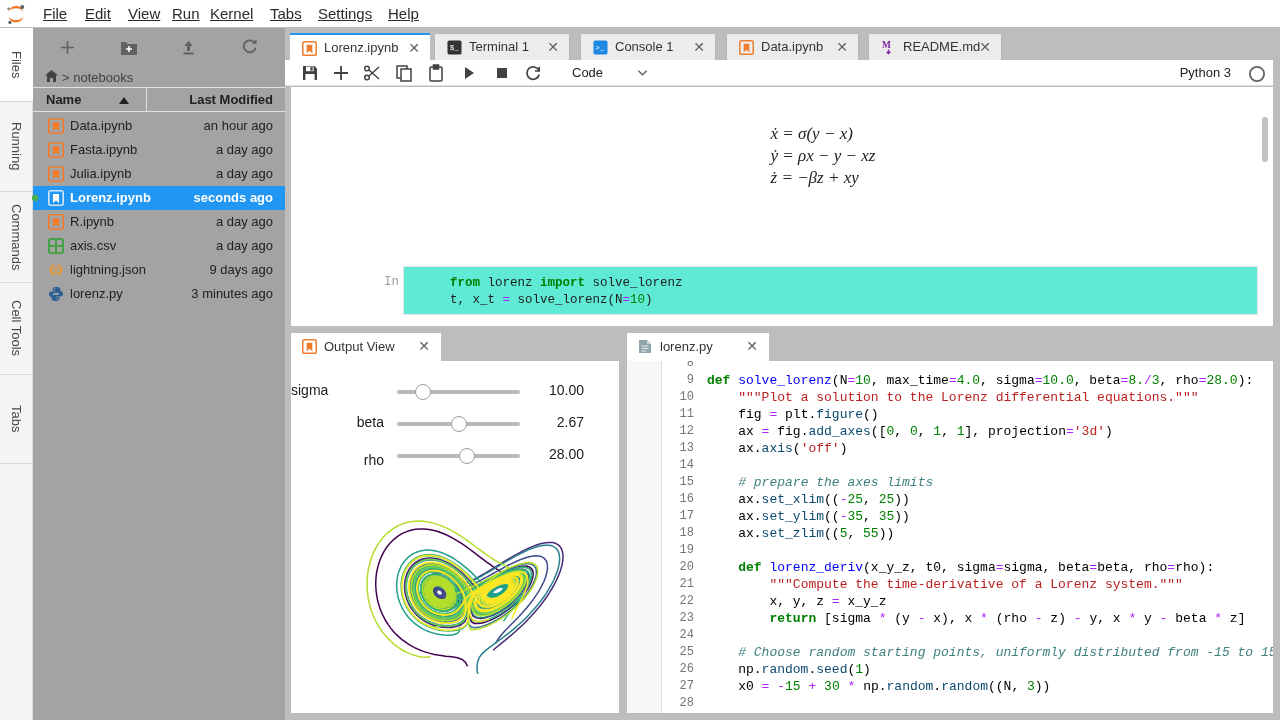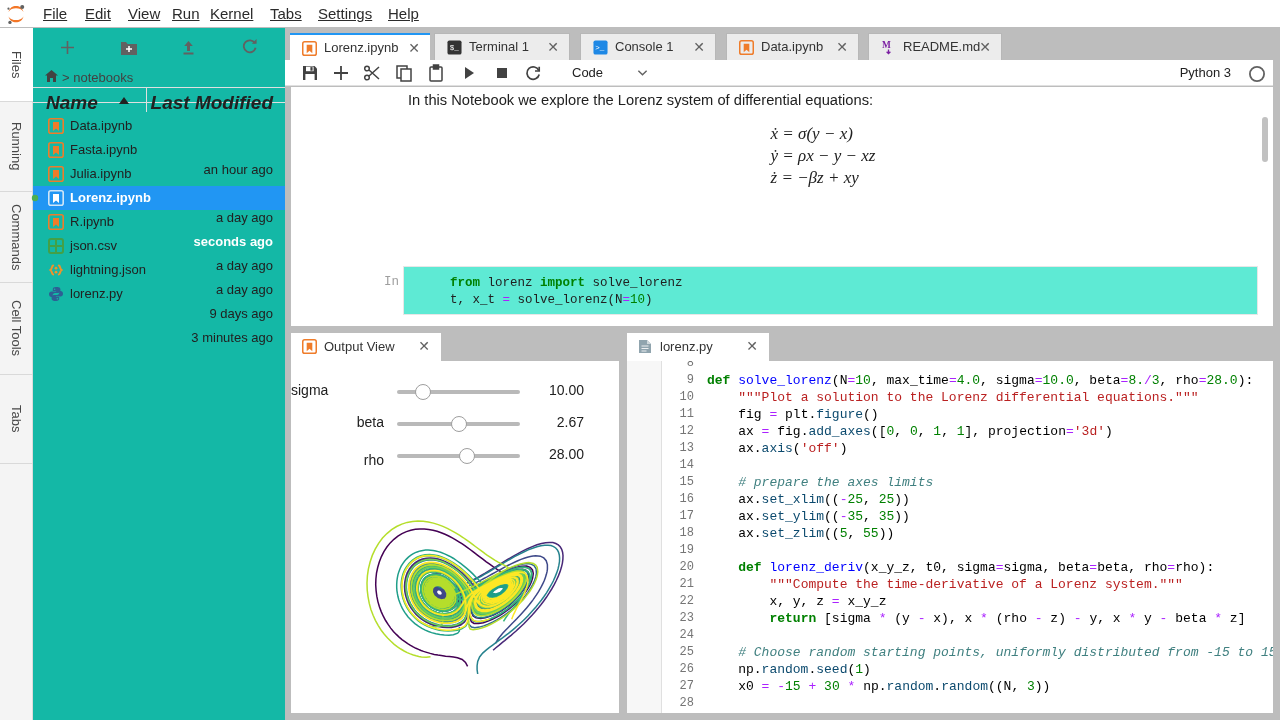--- a/index.html
+++ b/index.html
@@ -13,29 +13,29 @@
   font-size:15px; color:#2b2b2b;text-decoration:underline; }
 
 #sidebar { position:absolute; left:0; top:28px; width:33px; height:692px;
   background:#f4f4f4; border-right:1px solid #dcdcdc; }
 .sidetab { position:absolute; left:0; width:33px; border-bottom:1px solid #d9d9d9;
   display:flex; align-items:center; justify-content:center; }
 .sidetab span { writing-mode:vertical-rl; font-size:13px; color:#484848; }
 .sidetab.active { background:#fff; }
 
 #fbrowser { position:absolute; left:33px; top:28px; width:252px; height:692px;
-  background:#14b8a6; }
+  background:#a3a3a3; }
 .fbicon { position:absolute; }
 #crumbs { position:absolute; left:13px; top:43px; font-size:13px; color:#424242; }
-#fbheadrow { position:absolute; left:0px; top:59px; width:252px; height:16px;
-  border-top:1px solid #e0e0e0; border-bottom:1px solid #e0e0e0; font-size:19px;font-style:italic; }
+#fbheadrow { position:absolute; left:0px; top:59px; width:252px; height:25px;
+  border-top:1px solid #e0e0e0; border-bottom:1px solid #e0e0e0; font-size:13px; }
 .frow { position:absolute; left:0; width:252px; height:24px; font-size:13px;
   color:#212121; }
 .frow .nm { position:absolute; left:37px; top:4px; }
-.frow .tm { position:absolute; right:12px; top:4px;margin-top:44px; }
+.frow .tm { position:absolute; right:12px; top:4px; }
 .frow.sel { background:#2196f3; color:#fff; font-weight:bold; }
 .ficon { position:absolute; left:15px; top:4px; width:16px; height:16px; }
 
 #dock { position:absolute; left:285px; top:28px; width:995px; height:692px;
   background:#bdbdbd; }
 
 .tab { position:absolute; top:5px; height:27px; background:#ececec;
   border:1px solid #b7b7b7; border-bottom:none; font-size:13px; color:#333; }
 .tab.active { background:#fff; border-top:2px solid #2196f3; border-left:none; border-right:none; }
 .tab .ticon { position:absolute; left:12px; top:6px; width:15px; height:15px; }
@@ -174,21 +174,21 @@
         <path d="M5 4 h6 v9 l-3-2.6 L5 13 Z" fill="#ef7c2a"></path>
       </svg>
       <span class="nm">R.ipynb</span>
       <span class="tm">a day ago</span>
     </div>
   <div class="frow" style="top:206px">
       <svg class="ficon" viewBox="0 0 16 16">
         <rect x="1" y="1" width="14" height="14" rx="2" fill="none" stroke="#43a047" stroke-width="2"></rect>
         <path d="M8 2 V14 M2 8 H14" stroke="#43a047" stroke-width="2"></path>
       </svg>
-      <span class="nm">json.csv</span>
+      <span class="nm">axis.csv</span>
       <span class="tm">a day ago</span>
     </div>
   <div class="frow" style="top:230px">
       <svg class="ficon" viewBox="0 0 16 16">
         <g fill="none" stroke="#f0932a" stroke-width="2" stroke-linecap="round">
           <path d="M5.2 2.2 C3.6 2.2 4.4 5.2 2.4 6.6 C4.4 8 3.6 11 5.2 11" transform="translate(0,1.4)"></path>
           <path d="M10.8 2.2 C12.4 2.2 11.6 5.2 13.6 6.6 C11.6 8 12.4 11 10.8 11" transform="translate(0,1.4)"></path>
         </g>
         <circle cx="8" cy="6.2" r="1.4" fill="#f0932a"></circle>
         <circle cx="8" cy="10.2" r="1.4" fill="#f0932a"></circle>
@@ -292,21 +292,20 @@
     <svg class="tbicon" style="left:352px;top:9px;width:11px;height:8px" viewBox="0 0 12 8">
         <path d="M1.5 1.5 L6 6 L10.5 1.5" stroke="#616161" stroke-width="1.5" fill="none"></path>
       </svg>
     <span style="position:absolute;right:42px;top:5px;font-size:13px;color:#212121">Python 3</span>
     <svg class="tbicon" style="left:963px;top:5px" width="16" height="16" viewBox="0 0 16 16">
         <circle cx="8" cy="8" r="6.3" fill="none" stroke="#616161" stroke-width="1.6"></circle>
       </svg>
   </div>
 
   <div id="notebook">
-    <div style="position:absolute;left:117px;top:5px;width:830px;font-size:14.7px">In this Notebook we explore the Lorenz system of differential equations:</div>
     <div style="position:absolute;left:117px;top:36px;width:830px;text-align:center">
       <div style="display:inline-block;text-align:left;font-family:'Liberation Serif',serif;font-style:italic;font-size:17px;line-height:22px">
         <div>ẋ = σ(y − x)</div>
         <div>ẏ = ρx − y − xz</div>
         <div>ż = −βz + xy</div>
       </div>
     </div>
     <pre style="position:absolute;left:54px;top:188px;font-size:12.5px;color:#9e9e9e">In [4]:</pre>
     <div style="position:absolute;left:112px;top:179px;width:855px;height:49px;background:#5eead4;border:1px solid #e7e7e7">
       <pre style="position:absolute;left:7px;top:8px;font-size:12.5px;line-height:17px;color:#212121"><span class="kw">from</span> lorenz <span class="kw">import</span> solve_lorenz

